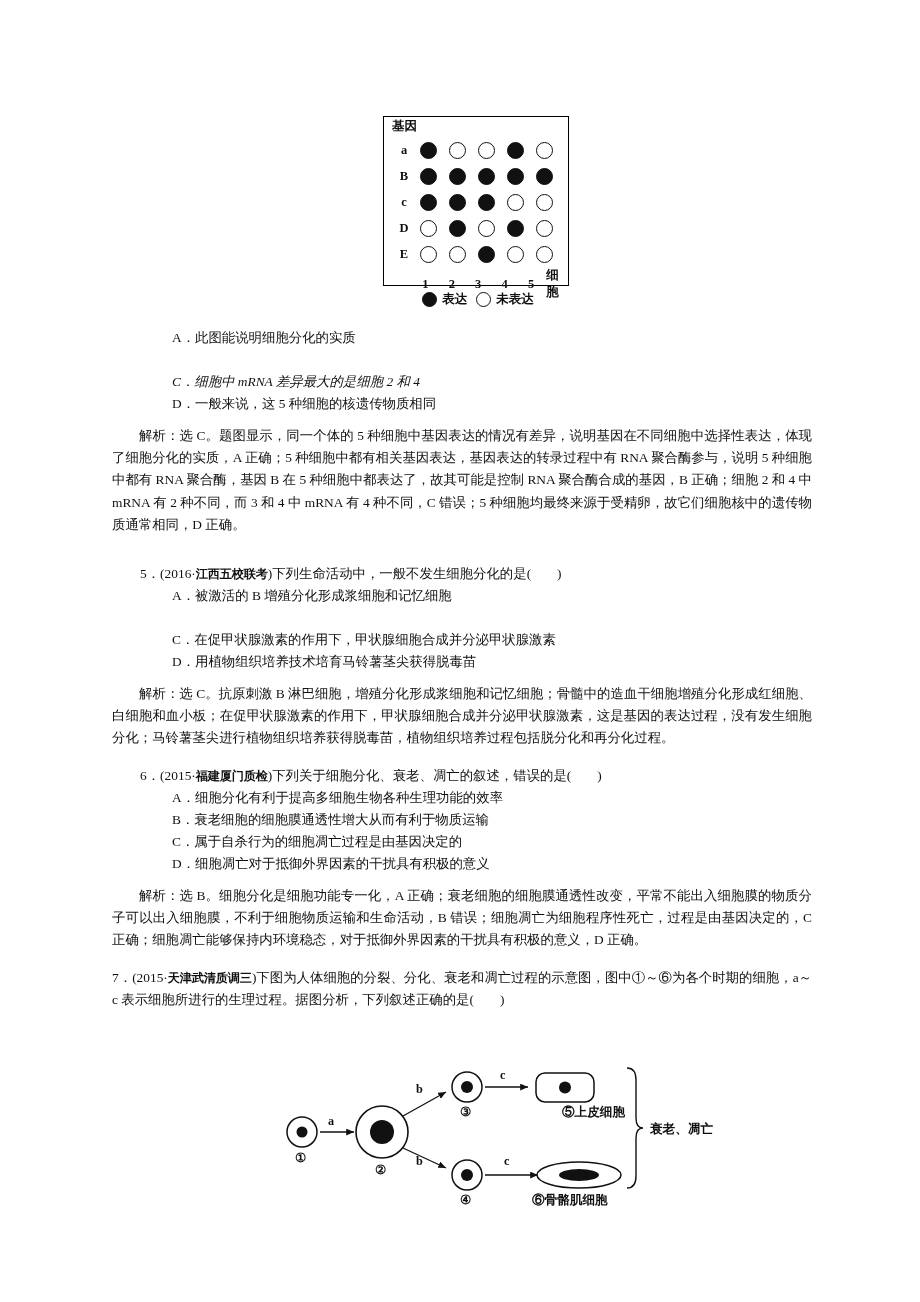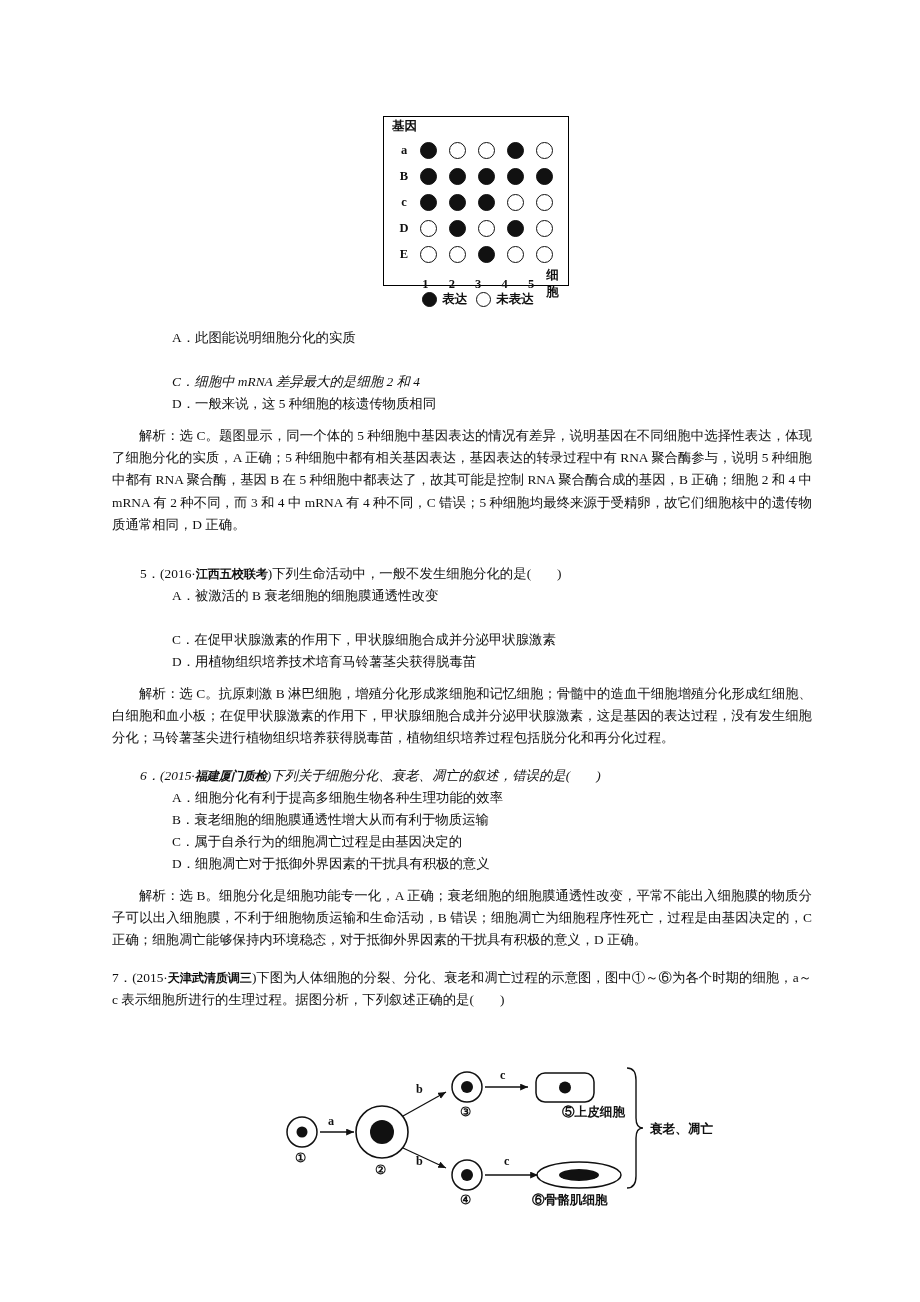--- a/index.html
+++ b/index.html
@@ -300,27 +300,27 @@
   </div>
 
   <div class="opt" style="top:327px;">A．此图能说明细胞分化的实质</div>
   <div class="opt" style="top:371px;font-style:italic;">C．细胞中 mRNA 差异最大的是细胞 2 和 4</div>
   <div class="opt" style="top:393px;">D．一般来说，这 5 种细胞的核遗传物质相同</div>
 
   <div class="para" style="top:425px;"><span class="ind"></span><span>解析：选 C。题图显示，同一个体的 5 种细胞中基因表达的情况有差异，说明基因在不同细胞中选择性表达，体现了细胞分化的实质，A 正确；5 种细胞中都有相关基因表达，基因表达的转录过程中有 RNA 聚合酶参与，说明 5 种细胞中都有 RNA 聚合酶，基因 B 在 5 种细胞中都表达了，故其可能是控制 RNA 聚合酶合成的基因，B 正确；细胞 2 和 4 中 mRNA 有 2 种不同，而 3 和 4 中 mRNA 有 4 种不同，C 错误；5 种细胞均最终来源于受精卵，故它们细胞核中的遗传物质通常相同，D 正确。</span></div>
 
   <div class="qline" style="top:563px;"><span>5．</span><span>(2016·</span><span class="src">江西五校联考</span><span>)</span><span>下列生命活动中，一般不发生细胞分化的是(</span><span class="blank"></span><span>)</span></div>
 
-  <div class="opt" style="top:585px;">A．被激活的 B 衰老细胞的细胞膜通透性改变</div>
+  <div class="opt" style="top:585px;">A．被激活的 B 增殖分化形成浆细胞和记忆细胞</div>
   <div class="opt" style="top:629px;">C．在促甲状腺激素的作用下，甲状腺细胞合成并分泌甲状腺激素</div>
   <div class="opt" style="top:651px;">D．用植物组织培养技术培育马铃薯茎尖获得脱毒苗</div>
 
   <div class="para" style="top:683px;"><span class="ind"></span><span>解析：选 C。抗原刺激 B 淋巴细胞，增殖分化形成浆细胞和记忆细胞；骨髓中的造血干细胞增殖分化形成红细胞、白细胞和血小板；在促甲状腺激素的作用下，甲状腺细胞合成并分泌甲状腺激素，这是基因的表达过程，没有发生细胞分化；马铃薯茎尖进行植物组织培养获得脱毒苗，植物组织培养过程包括脱分化和再分化过程。</span></div>
 
-  <div class="qline" style="top:765px;font-style:italic;"><span>6．</span><span>(2015·</span><span class="src">福建厦门质检</span><span>)</span><span>下列关于细胞分化、衰老、凋亡的叙述，错误的是(</span><span class="blank"></span><span>)</span></div>
+  <div class="qline" style="top:765px;"><span>6．</span><span>(2015·</span><span class="src">福建厦门质检</span><span>)</span><span>下列关于细胞分化、衰老、凋亡的叙述，错误的是(</span><span class="blank"></span><span>)</span></div>
 
   <div class="opt" style="top:787px;">A．细胞分化有利于提高多细胞生物各种生理功能的效率</div>
   <div class="opt" style="top:809px;">B．衰老细胞的细胞膜通透性增大从而有利于物质运输</div>
   <div class="opt" style="top:831px;text-align:center;">C．属于自杀行为的细胞凋亡过程是由基因决定的</div>
   <div class="opt" style="top:853px;">D．细胞凋亡对于抵御外界因素的干扰具有积极的意义</div>
 
   <div class="para" style="top:885px;"><span class="ind"></span><span>解析：选 B。细胞分化是细胞功能专一化，A 正确；衰老细胞的细胞膜通透性改变，平常不能出入细胞膜的物质分子可以出入细胞膜，不利于细胞物质运输和生命活动，B 错误；细胞凋亡为细胞程序性死亡，过程是由基因决定的，C 正确；细胞凋亡能够保持内环境稳态，对于抵御外界因素的干扰具有积极的意义，D 正确。</span></div>
 
   <div class="qline" style="top:967px; left:112px; width:700px;"><span class="ind"></span><span>7．</span><span>(2015·</span><span class="src">天津武清质调三</span><span>)</span><span>下图为人体细胞的分裂、分化、衰老和凋亡过程的示意图，图中①～⑥为各个时期的细胞，a～c 表示细胞所进行的生理过程。据图分析，下列叙述正确的是(</span><span class="blank"></span><span>)</span></div>
 

